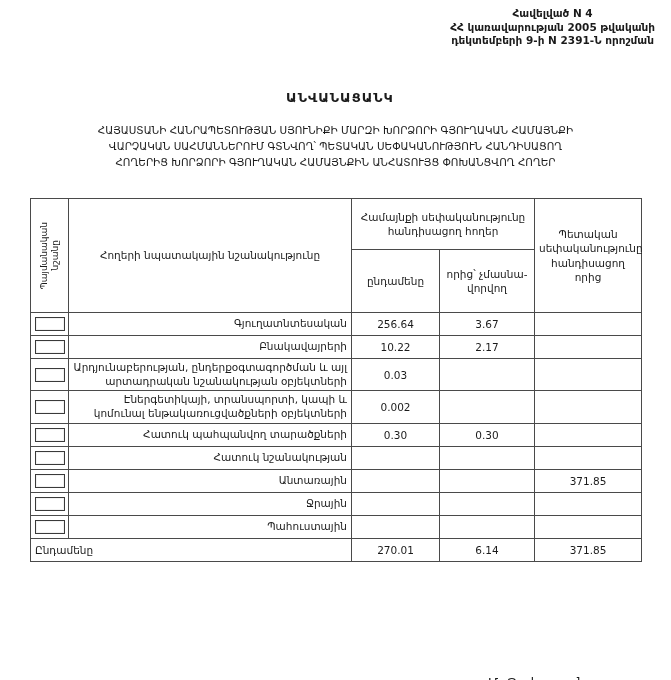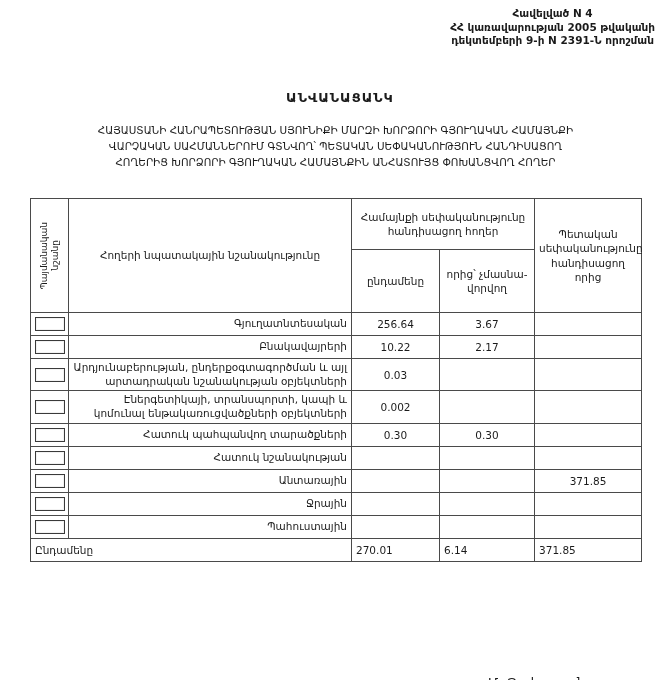--- a/index.html
+++ b/index.html
@@ -42,21 +42,21 @@
   }
   .cell-label { text-align:right; padding-left:6px; line-height:1.3; }
   .cell-num { text-align:center; }
   .row-single td { height:18px; }
   .symbol-box {
     width:28px; height:12px; margin:2px auto;
     border:1px solid #3a3a3a; background:#fff;
     box-shadow:inset 0 0 0 1px #f2f2f2;
   }
   .total-label { text-align:left; padding-left:42px; font-weight:bold; }
-  .total-num { text-align:left; font-weight:bold; }
+  .total-num { text-align:center; font-weight:bold; }
   .footer-left {
     position:absolute; top:610px; left:30px;
     font-size:10.6px; font-weight:bold; line-height:1.5; white-space:pre-line;
   }
   .signature {
     position:absolute; top:675px; left:488px;
     font-size:13px; font-weight:normal;
   }
 </style>
 </head>

